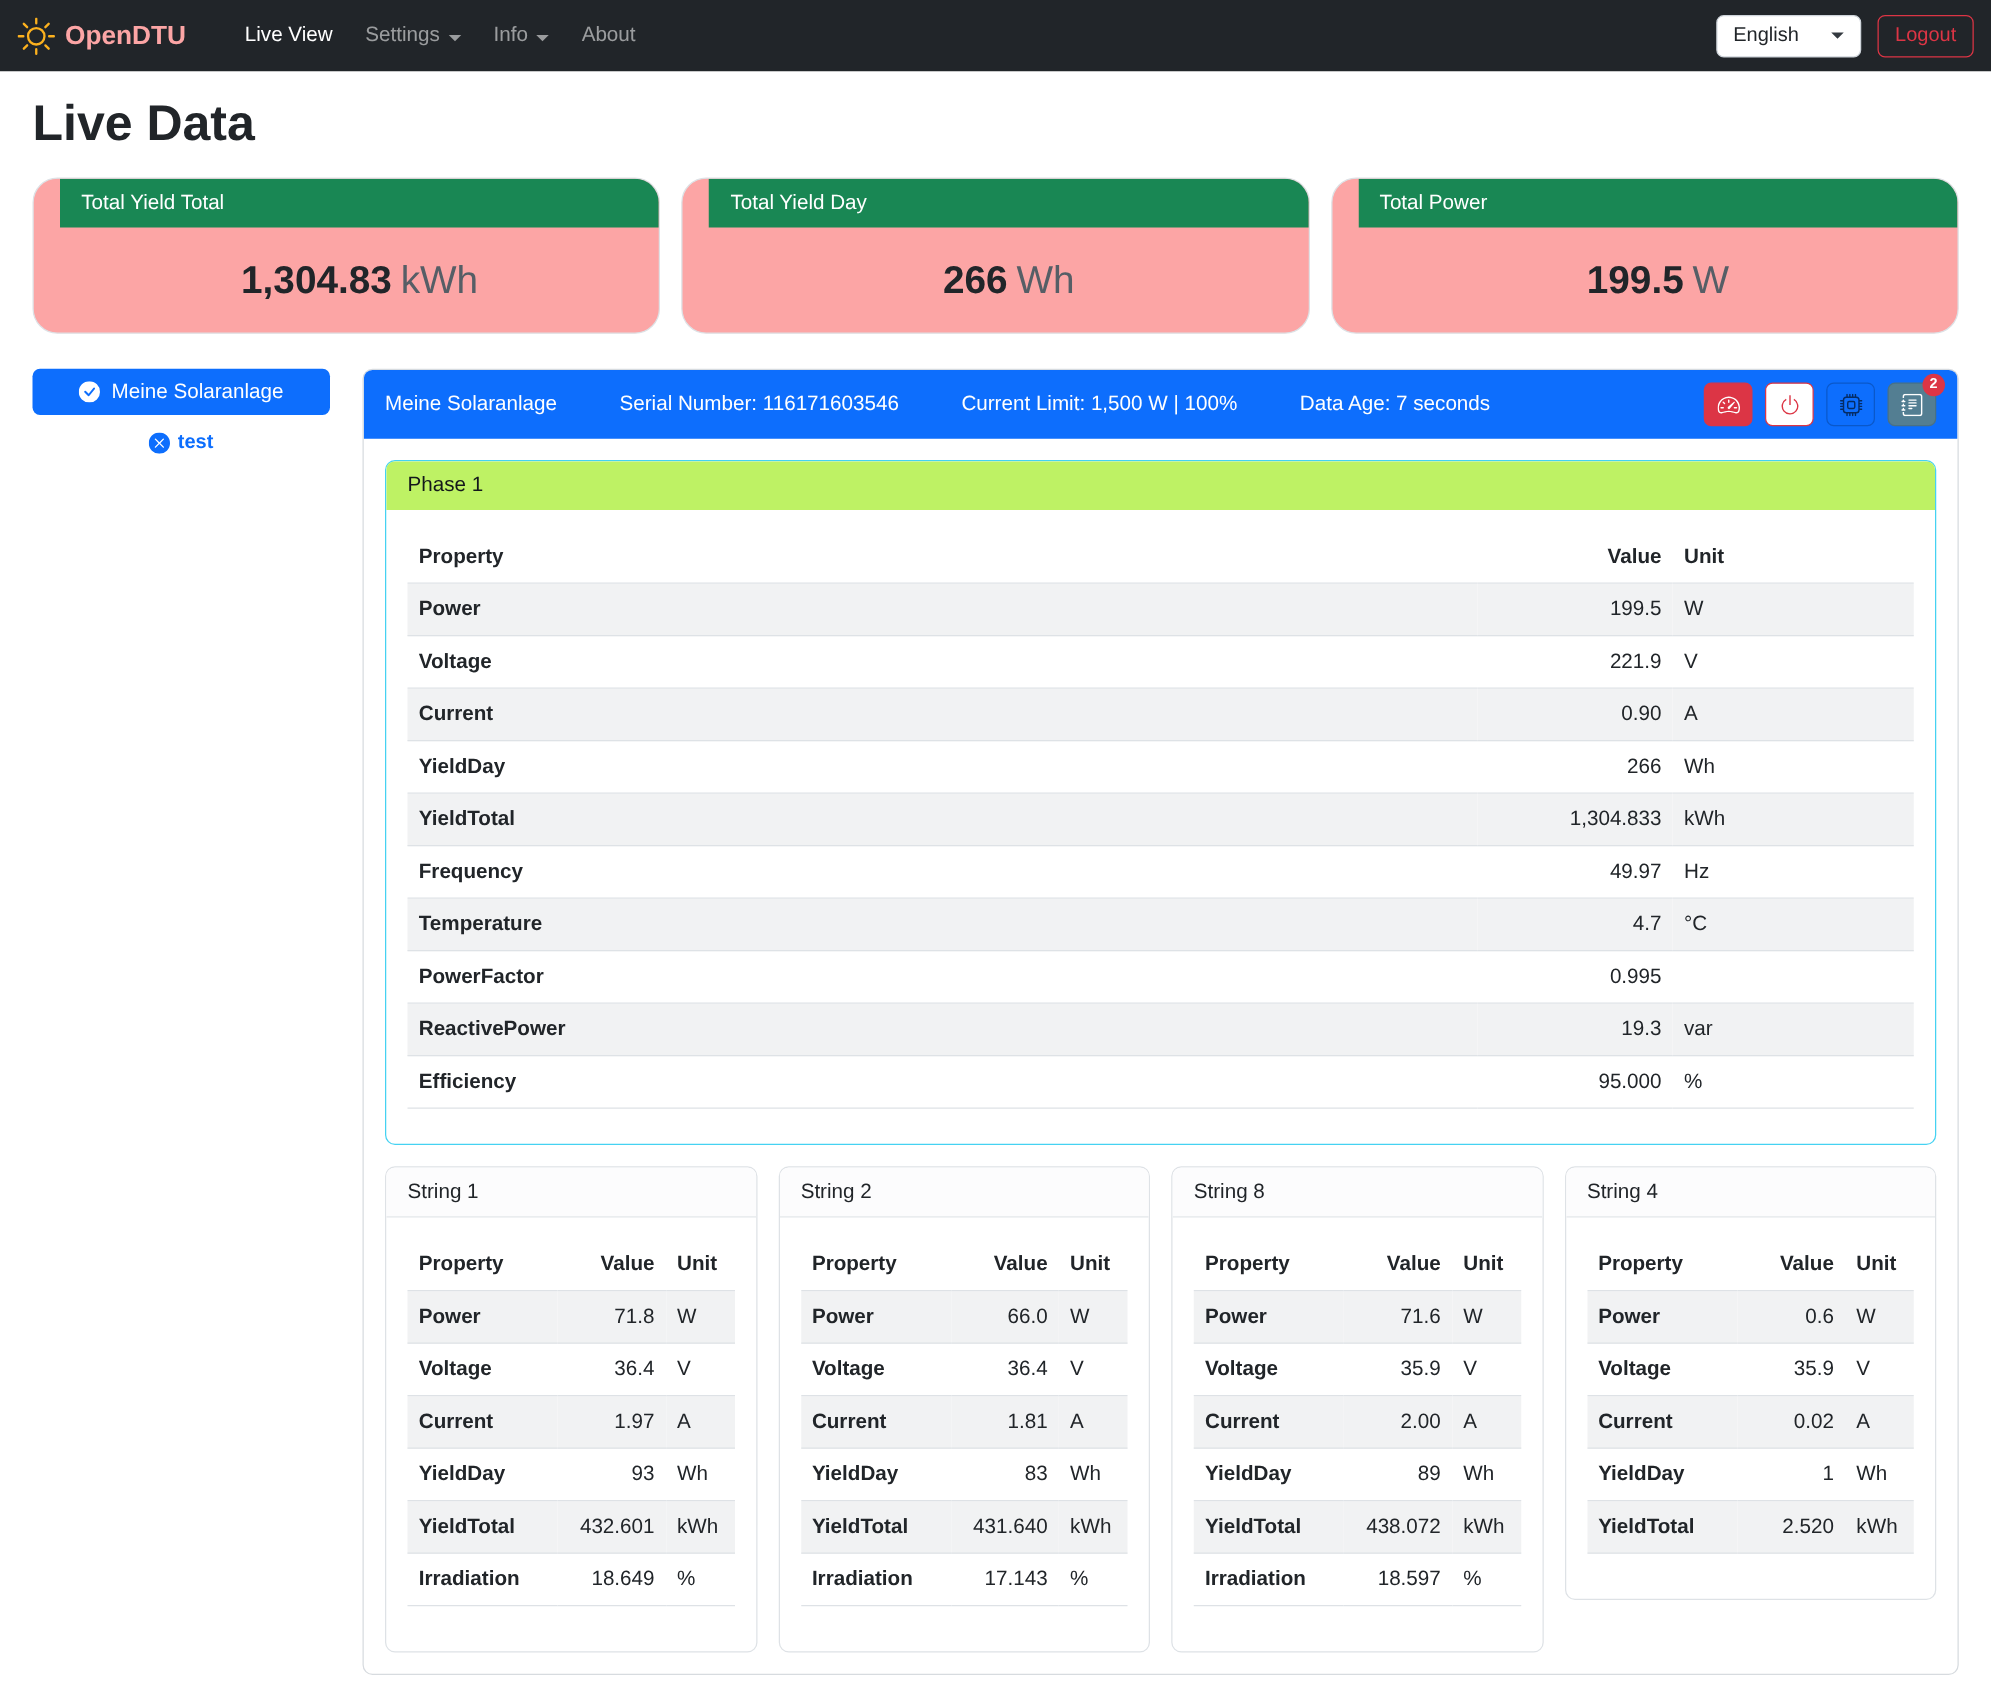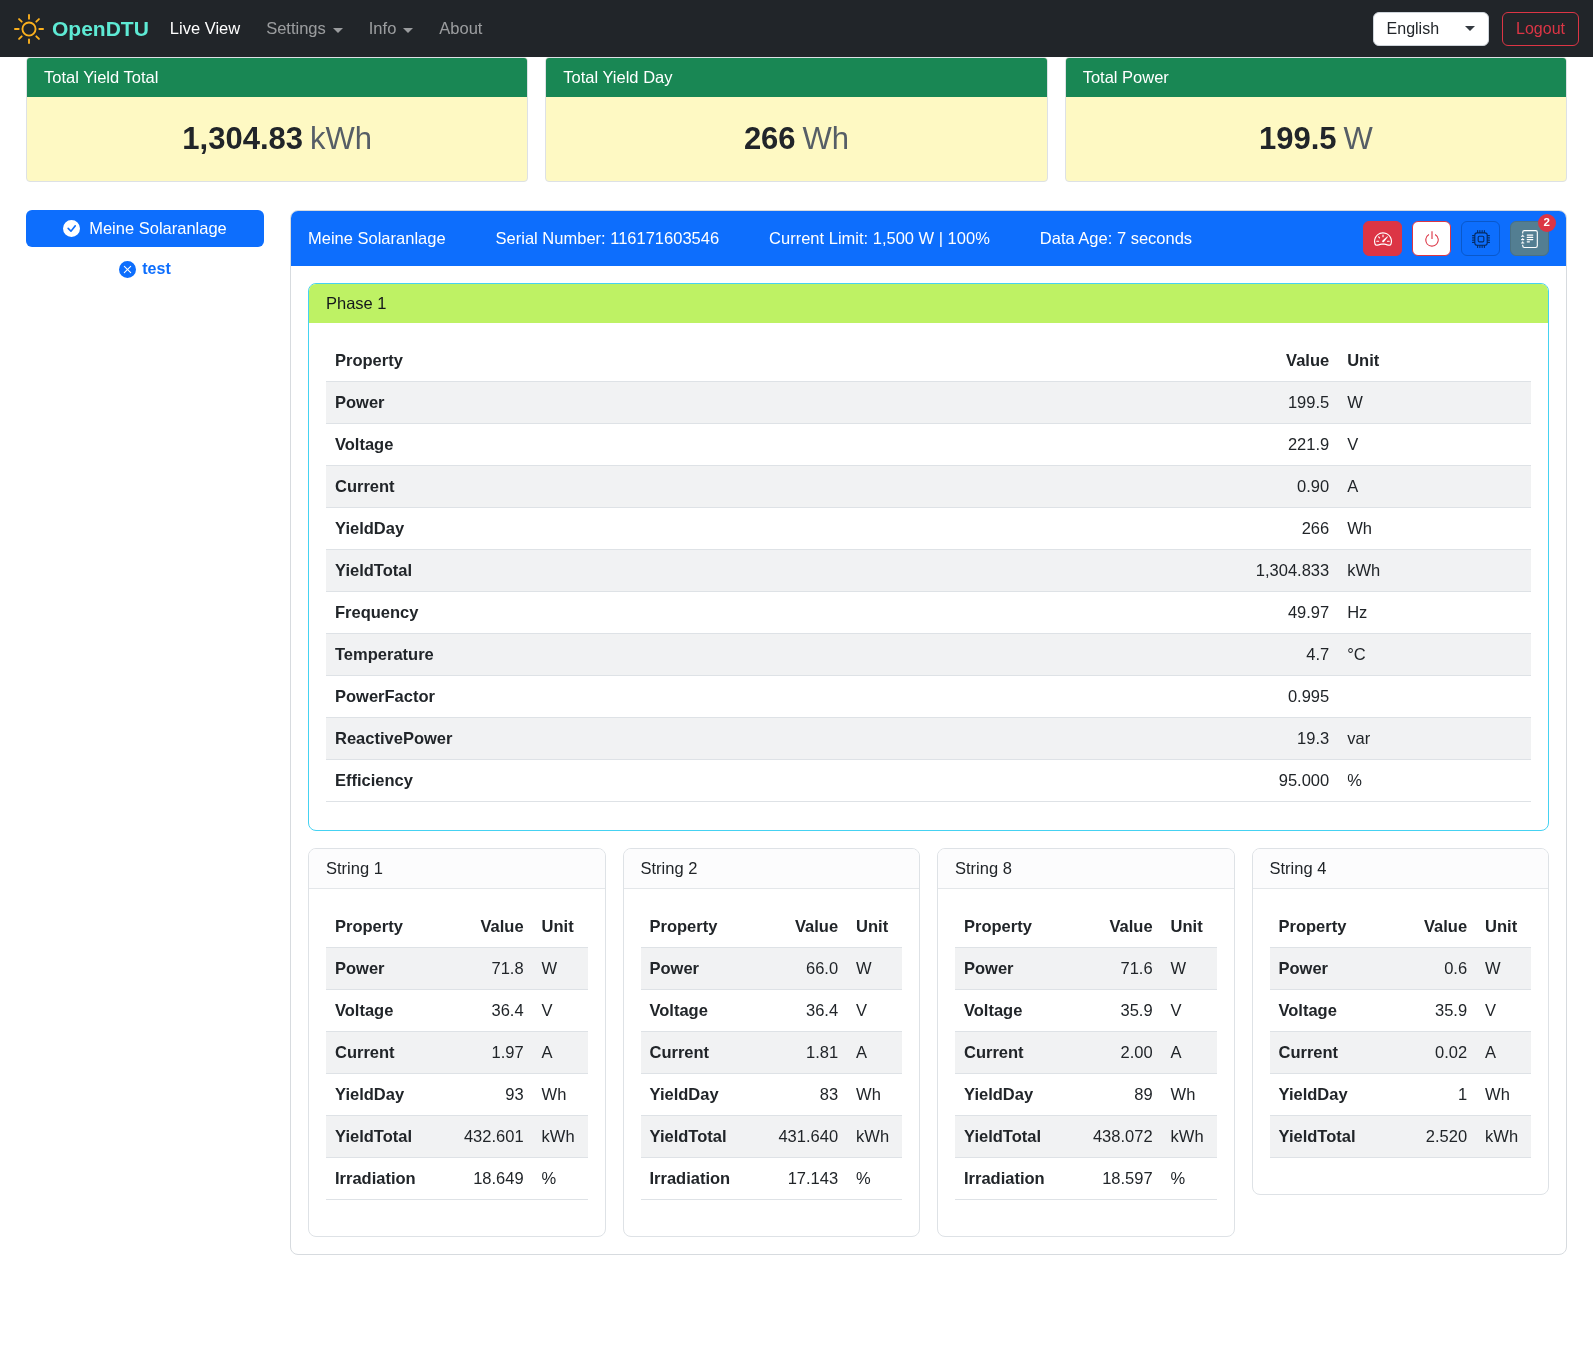--- a/index.html
+++ b/index.html
@@ -1,34 +1,34 @@
 <!DOCTYPE html>
 <html><head>
 <meta charset="utf-8">
 <style>
   * { margin:0; padding:0; box-sizing:border-box; }
   body { font-family:"Liberation Sans", sans-serif; background:#fff; color:#212529; font-size:16px; }
 
   
   .navbar { background:#212529; height:57px; display:flex; align-items:center; padding:0 14px 0 14px; }
-  .brand { display:flex; align-items:center; gap:8px; color:#5eead4; font-size:21px; font-weight:700; margin-right:8px; cursor:pointer; }
+  .brand { display:flex; align-items:center; gap:8px; color:#fca5a5; font-size:21px; font-weight:700; margin-right:34px; cursor:pointer; }
   .nav-link { color:rgba(255,255,255,.55); font-size:16.5px; padding:8px 13px; cursor:pointer; display:flex; align-items:center; gap:7px; }
   .nav-link.active { color:#fff; }
   .caret { width:0; height:0; border-top:5px solid currentColor; border-left:5px solid transparent; border-right:5px solid transparent; display:inline-block; margin-top:3px; }
   .nav-right { margin-left:auto; display:flex; align-items:flex-start; gap:13px; }
   .lang-select { background:#fff; color:#212529; border:1px solid #ced4da; border-radius:6px; padding:7px 13px; font-size:16px; display:flex; align-items:center; gap:26px; cursor:pointer; }
   .lang-caret { width:0; height:0; border-top:5px solid #343a40; border-left:5px solid transparent; border-right:5px solid transparent; }
   .logout-btn { background:transparent; border:1px solid #dc3545; color:#dc3545; border-radius:6px; padding:7px 13px; font-size:16px; cursor:pointer; font-family:inherit; }
 
   
   .container { padding:0 26px 30px 26px; }
   .page-title { font-size:40px; font-weight:700; margin:20px 0 20px 0; }
 
   .summary-grid { display:grid; grid-template-columns:repeat(3,1fr); gap:17px; }
-  .card { background:#fef9c3; border:1px solid #dde1e5; border-radius:4px; overflow:hidden; }
+  .card { background:#fca5a5; border:1px solid #dde1e5; border-radius:20px; overflow:hidden;padding-left:21px; }
   .card-header-green { background:#198754; color:#fff; padding:10px 17px; font-size:16.5px; }
   .summary-body { padding:24px 17px; text-align:center; font-size:31px; }
   .summary-value { font-weight:700; color:#212529; }
   .summary-unit { color:#565e66; margin-left:7px; }
 
   
   .main-row { display:flex; gap:26px; margin-top:28px; align-items:flex-start; }
   .sidebar { width:238px; flex-shrink:0; }
   .inverter-select { width:100%; background:#0d6efd; color:#fff; border:none; border-radius:6px; padding:9px 12px; font-size:16.5px; display:flex; align-items:center; justify-content:center; gap:9px; cursor:pointer; font-family:inherit; }
   .other-inverter { margin-top:13px; display:flex; align-items:center; justify-content:center; gap:6px; color:#0d6efd; font-size:16px; cursor:pointer;font-weight:bold; }
@@ -98,20 +98,21 @@
   <div class="nav-right">
     <div class="lang-select">
       <span>English</span>
       <span class="lang-caret"></span>
     </div>
     <button class="logout-btn">Logout</button>
   </div>
 </nav>
 
 <div class="container">
+  <h1 class="page-title">Live Data</h1>
 
   <div class="summary-grid">
     <div class="card">
       <div class="card-header-green">Total Yield Total</div>
       <div class="summary-body">
         <span class="summary-value">1,304.83</span><span class="summary-unit">kWh</span>
       </div>
     </div>
     <div class="card">
       <div class="card-header-green">Total Yield Day</div>

